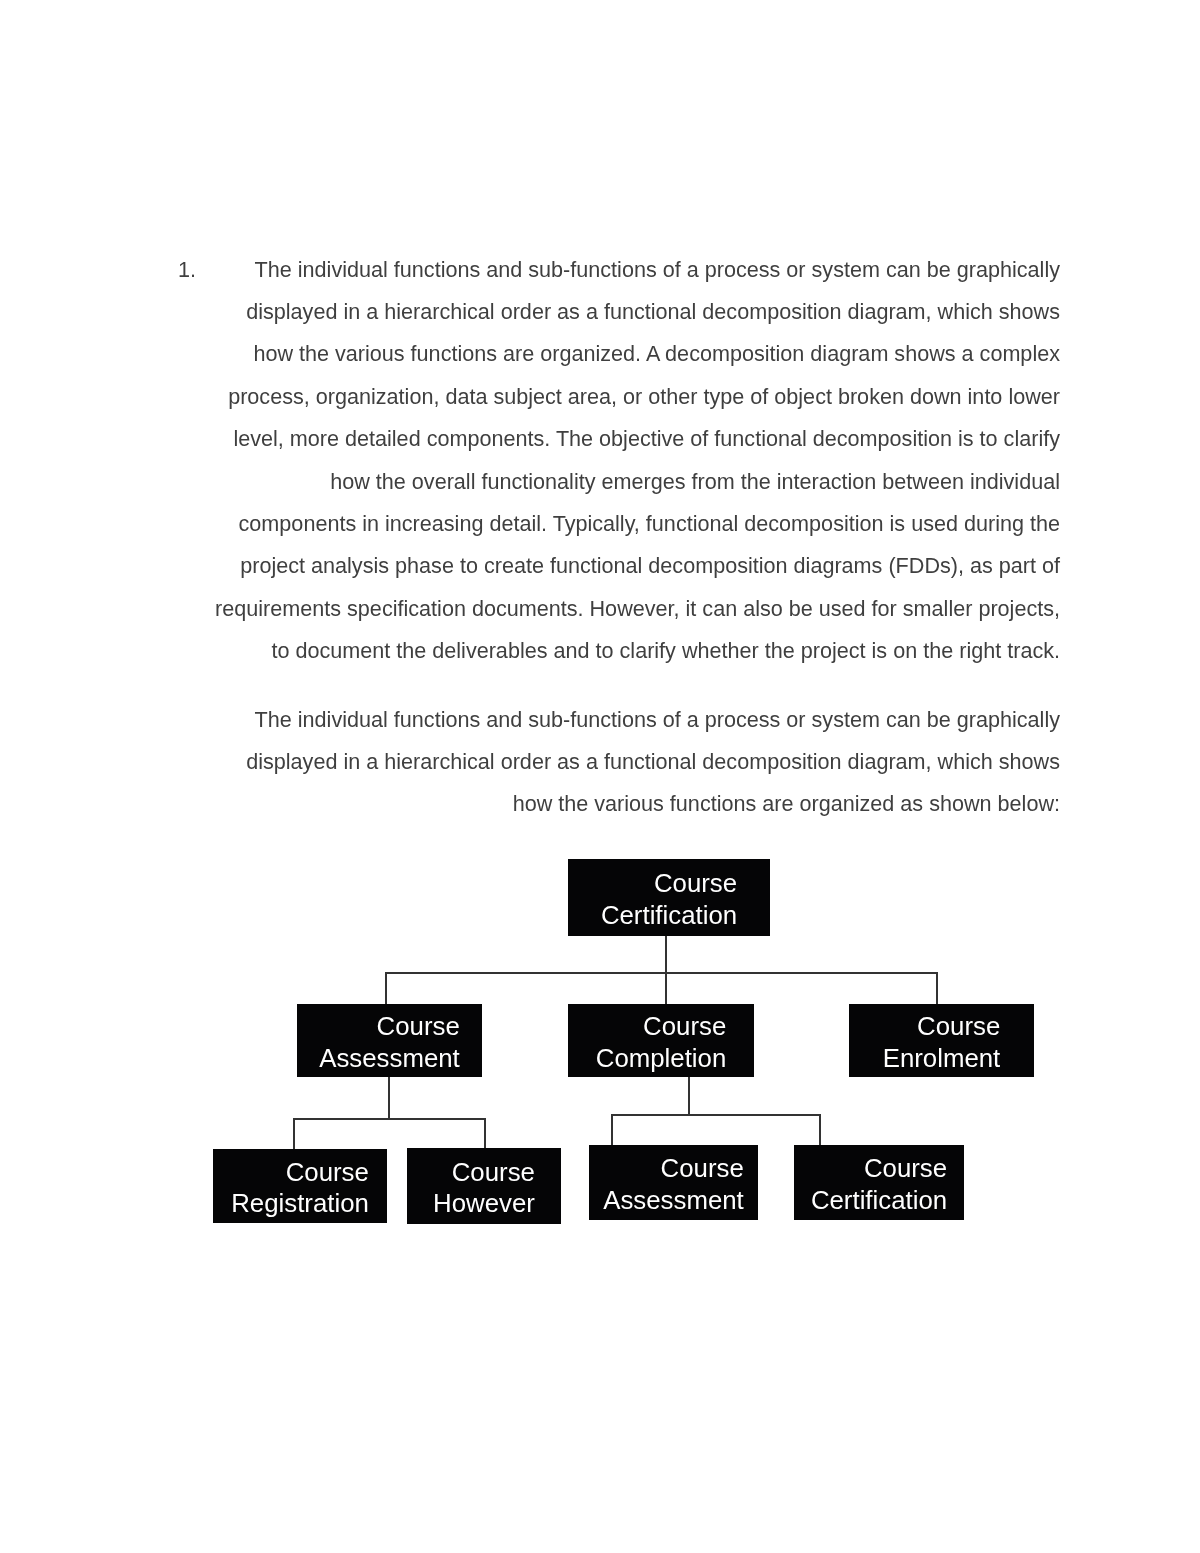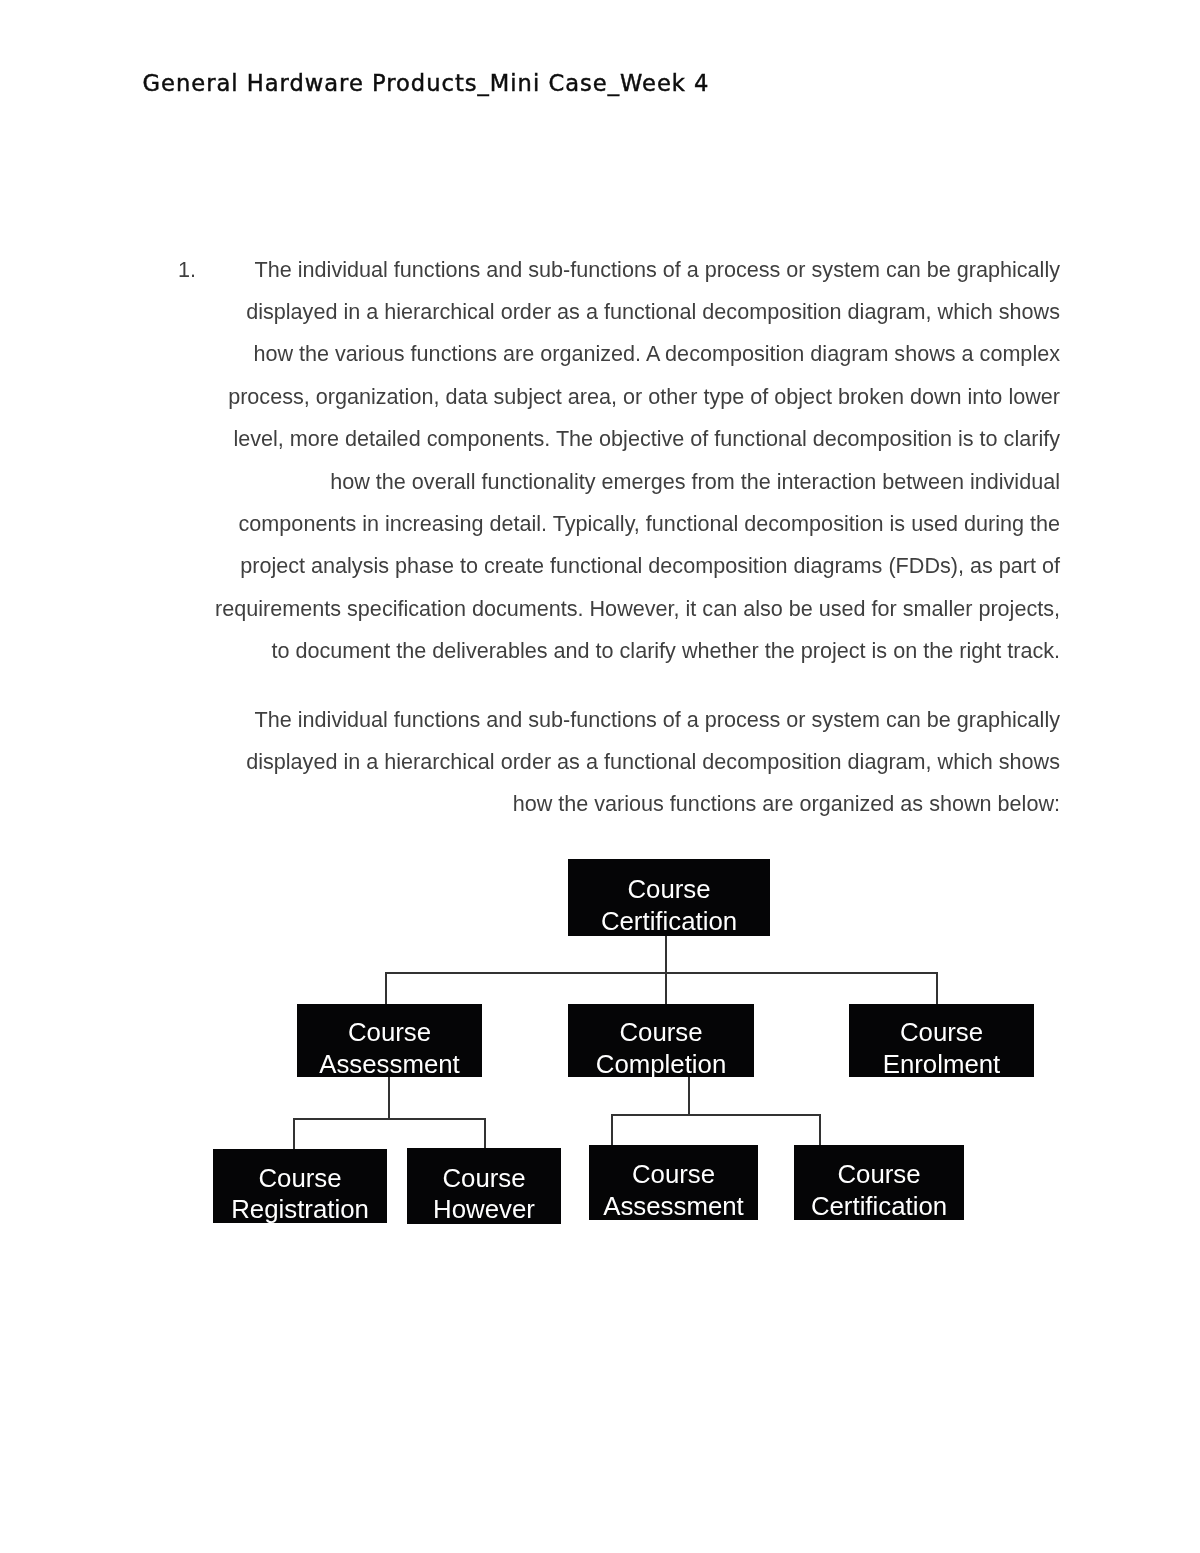--- a/index.html
+++ b/index.html
@@ -27,29 +27,28 @@
 
   
   .diagram{position:absolute;left:0;top:0;width:1200px;height:1553px;}
   .node{
     position:absolute;background:#050506;color:#ffffff;
     display:flex;align-items:center;justify-content:center;
     text-align:center;font-family:"Liberation Sans",sans-serif;
     font-size:25.8px;line-height:31.3px;
   }
   .node .lbl{display:block;}
-  .node>div{position:relative;top:8px;}
+  .node>div{position:relative;top:2px;text-align:right;}
   .conn{position:absolute;background:#333333;}
 </style>
 </head>
 <body>
 
 <div class="page">
 
-  <div class="doc-title">General Hardware Products_Mini Case_Week 4</div>
 
   <div class="body-block">
     <div class="li-row">
       <div class="li-num">1.</div>
       <div class="li-body">
         <div class="para">The individual functions and sub-functions of a process or system can be graphically displayed in a hierarchical order as a functional decomposition diagram, which shows how the various functions are organized. A decomposition diagram shows a complex process, organization, data subject area, or other type of object broken down into lower level, more detailed components. The objective of functional decomposition is to clarify how the overall functionality emerges from the interaction between individual components in increasing detail. Typically, functional decomposition is used during the project analysis phase to create functional decomposition diagrams (FDDs), as part of requirements specification documents. However, it can also be used for smaller projects, to document the deliverables and to clarify whether the project is on the right track.</div>
         <div class="para">The individual functions and sub-functions of a process or system can be graphically displayed in a hierarchical order as a functional decomposition diagram, which shows how the various functions are organized as shown below:</div>
       </div>
     </div>
   </div>

